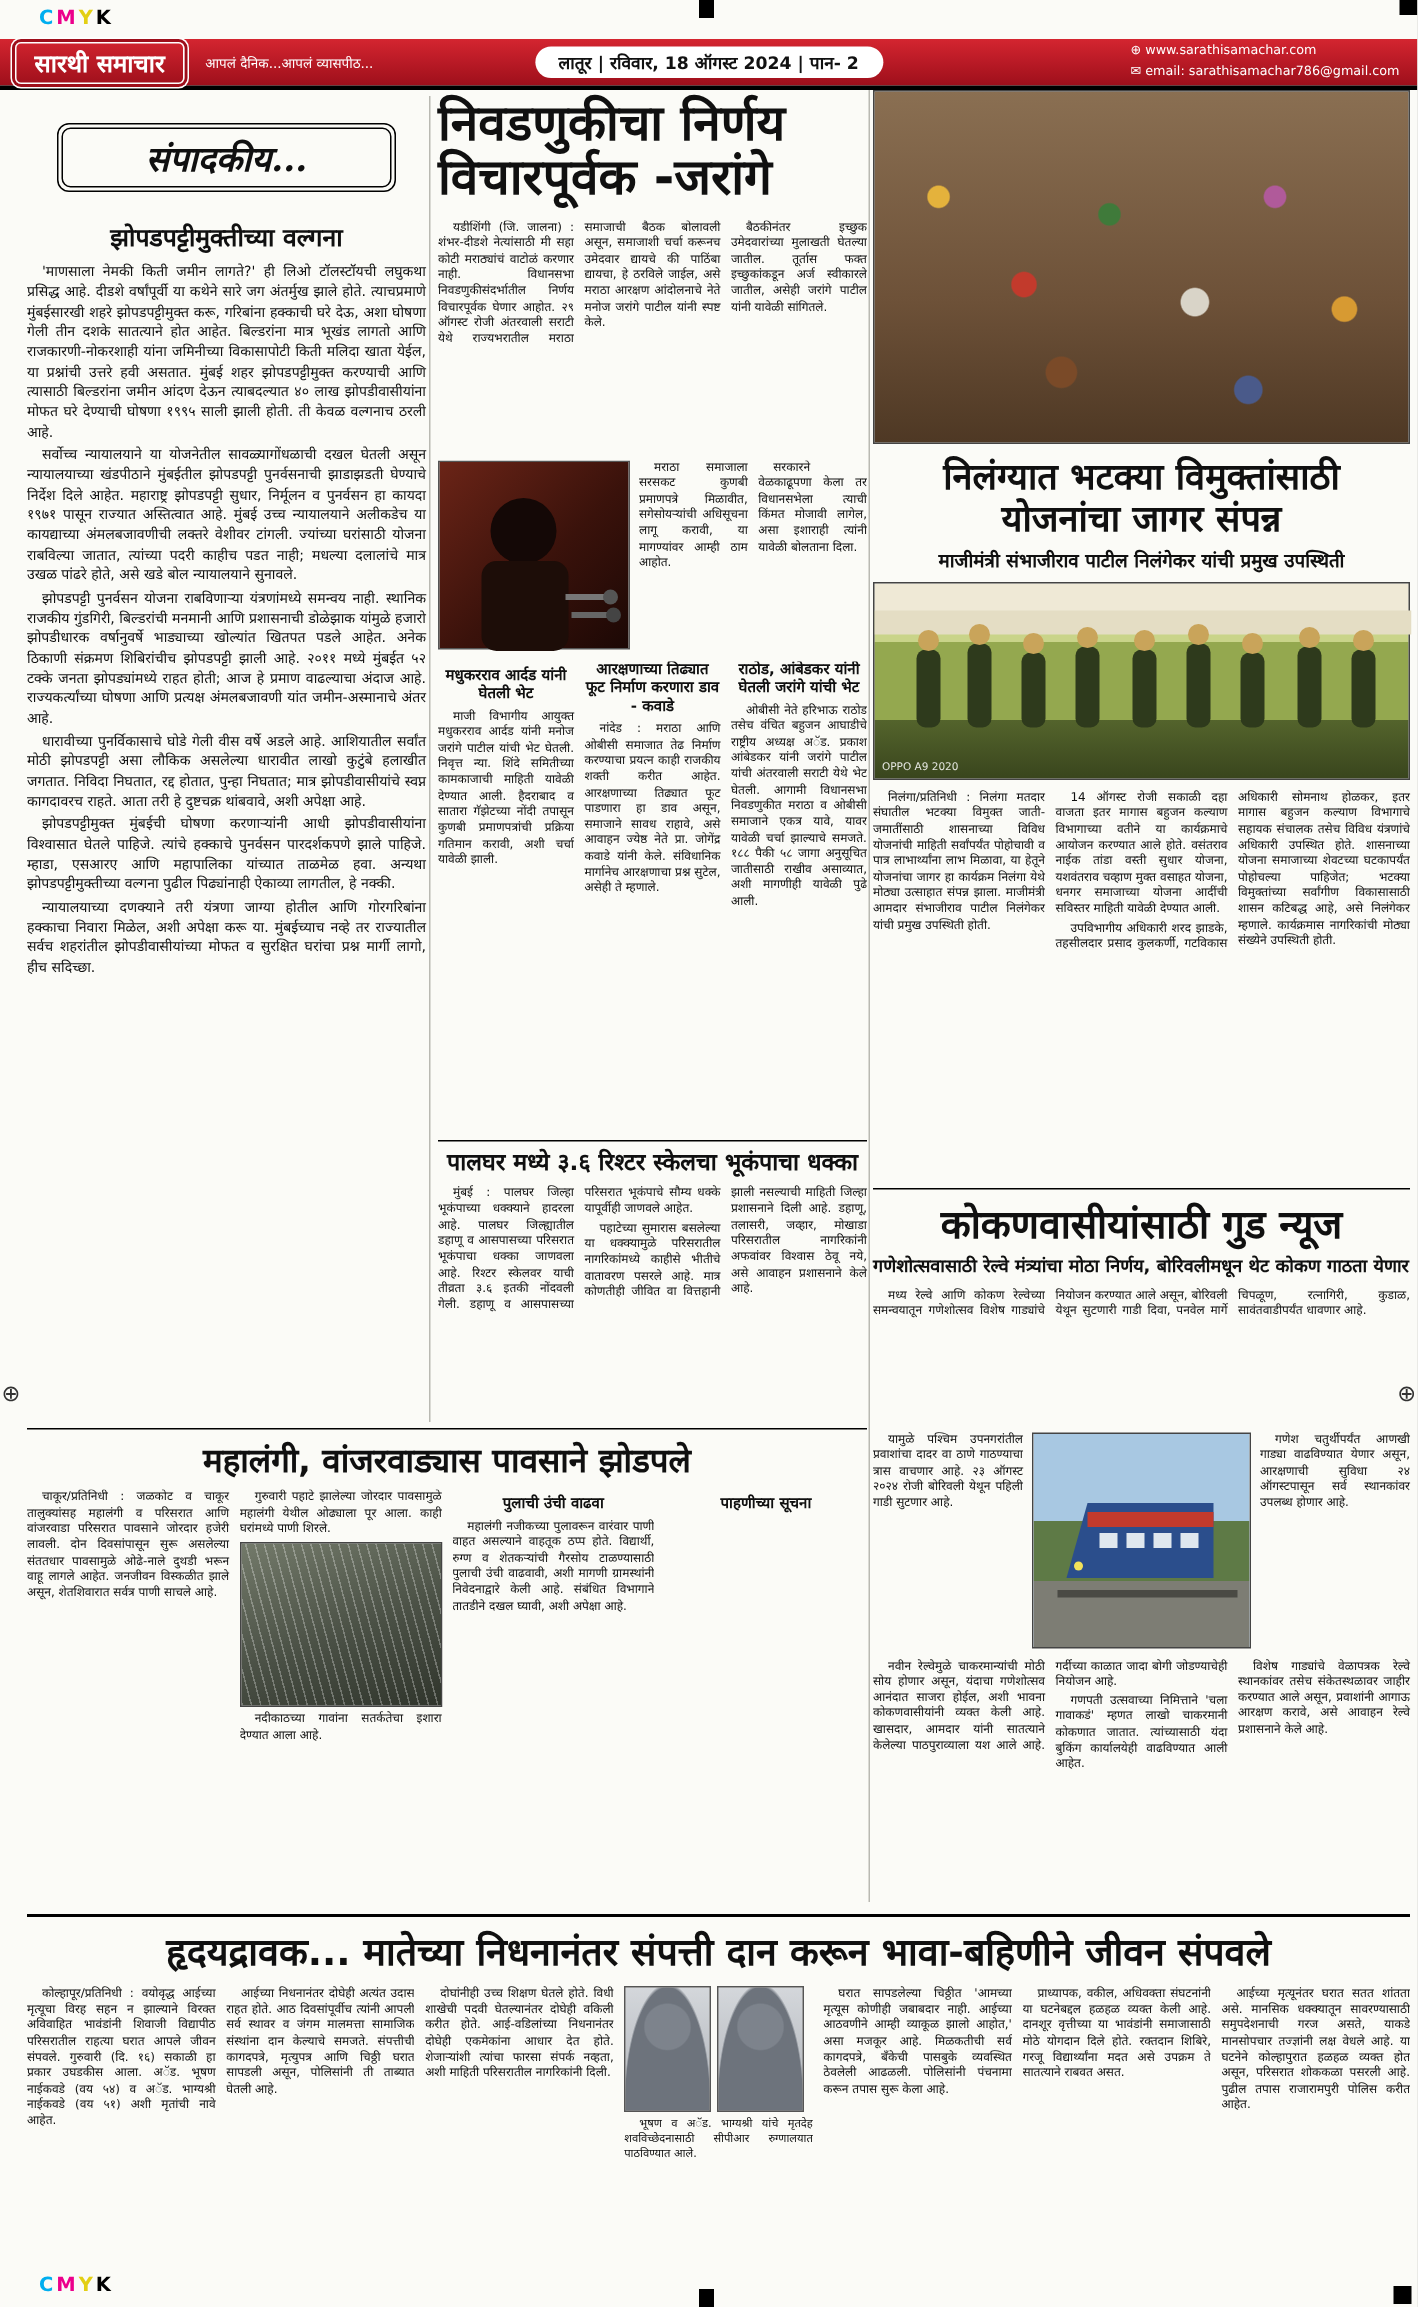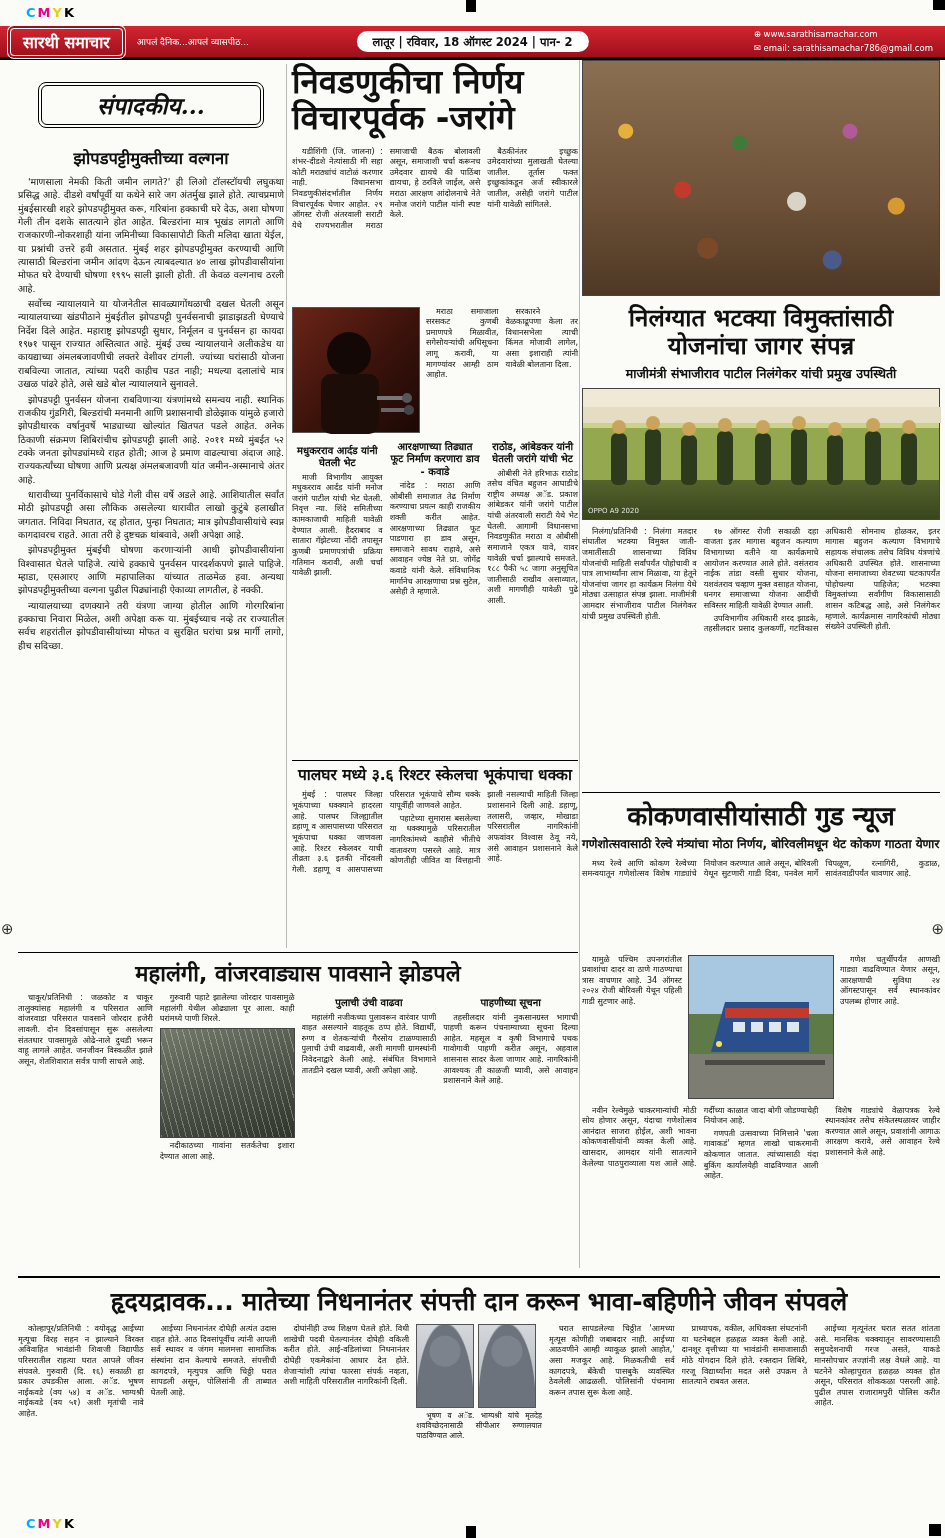--- a/index.html
+++ b/index.html
@@ -198,42 +198,42 @@
             <circle cx="216" cy="34" r="7"></circle>
           <circle cx="252" cy="40" r="7"></circle>
             <circle cx="290" cy="36" r="7"></circle>
             <circle cx="326" cy="38" r="7"></circle>
         </g>
       </svg>
       <span class="watermark">OPPO A9 2020</span>
     </div>
     <div class="nil-text cols-3 body-text">
       <p>निलंगा/प्रतिनिधी : निलंगा मतदार संघातील भटक्या विमुक्त जाती-जमातींसाठी शासनाच्या विविध योजनांची माहिती सर्वांपर्यंत पोहोचावी व पात्र लाभार्थ्यांना लाभ मिळावा, या हेतूने योजनांचा जागर हा कार्यक्रम निलंगा येथे मोठ्या उत्साहात संपन्न झाला. माजीमंत्री आमदार संभाजीराव पाटील निलंगेकर यांची प्रमुख उपस्थिती होती.</p>
-      <p>१७ ऑगस्ट रोजी सकाळी दहा वाजता इतर मागास बहुजन कल्याण विभागाच्या वतीने या कार्यक्रमाचे आयोजन करण्यात आले होते. वसंतराव नाईक तांडा वस्ती सुधार योजना, यशवंतराव चव्हाण मुक्त वसाहत योजना, धनगर समाजाच्या योजना आदींची सविस्तर माहिती यावेळी देण्यात आली.</p>
+      <p>14 ऑगस्ट रोजी सकाळी दहा वाजता इतर मागास बहुजन कल्याण विभागाच्या वतीने या कार्यक्रमाचे आयोजन करण्यात आले होते. वसंतराव नाईक तांडा वस्ती सुधार योजना, यशवंतराव चव्हाण मुक्त वसाहत योजना, धनगर समाजाच्या योजना आदींची सविस्तर माहिती यावेळी देण्यात आली.</p>
       <p>उपविभागीय अधिकारी शरद झाडके, तहसीलदार प्रसाद कुलकर्णी, गटविकास अधिकारी सोमनाथ होळकर, इतर मागास बहुजन कल्याण विभागाचे सहायक संचालक तसेच विविध यंत्रणांचे अधिकारी उपस्थित होते. शासनाच्या योजना समाजाच्या शेवटच्या घटकापर्यंत पोहोचल्या पाहिजेत; भटक्या विमुक्तांच्या सर्वांगीण विकासासाठी शासन कटिबद्ध आहे, असे निलंगेकर म्हणाले. कार्यक्रमास नागरिकांची मोठ्या संख्येने उपस्थिती होती.</p>
     </div>
   </section>
 
   <section class="palghar">
     <h3 class="pal-head">पालघर मध्ये ३.६ रिश्टर स्केलचा भूकंपाचा धक्का</h3>
     <div class="pal-text cols-3 body-text">
       <p>मुंबई : पालघर जिल्हा भूकंपाच्या धक्क्याने हादरला आहे. पालघर जिल्ह्यातील डहाणू व आसपासच्या परिसरात भूकंपाचा धक्का जाणवला आहे. रिश्टर स्केलवर याची तीव्रता ३.६ इतकी नोंदवली गेली. डहाणू व आसपासच्या परिसरात भूकंपाचे सौम्य धक्के यापूर्वीही जाणवले आहेत.</p>
       <p>पहाटेच्या सुमारास बसलेल्या या धक्क्यामुळे परिसरातील नागरिकांमध्ये काहीसे भीतीचे वातावरण पसरले आहे. मात्र कोणतीही जीवित वा वित्तहानी झाली नसल्याची माहिती जिल्हा प्रशासनाने दिली आहे. डहाणू, तलासरी, जव्हार, मोखाडा परिसरातील नागरिकांनी अफवांवर विश्वास ठेवू नये, असे आवाहन प्रशासनाने केले आहे.</p>
     </div>
   </section>
 
   <section class="konkan">
     <h2 class="kon-head">कोकणवासीयांसाठी गुड न्यूज</h2>
     <div class="kon-sub">गणेशोत्सवासाठी रेल्वे मंत्र्यांचा मोठा निर्णय, बोरिवलीमधून थेट कोकण गाठता येणार</div>
     <div class="kon-seg1 cols-3 body-text">
       <p>मध्य रेल्वे आणि कोकण रेल्वेच्या समन्वयातून गणेशोत्सव विशेष गाड्यांचे नियोजन करण्यात आले असून, बोरिवली येथून सुटणारी गाडी दिवा, पनवेल मार्गे चिपळूण, रत्नागिरी, कुडाळ, सावंतवाडीपर्यंत धावणार आहे.</p>
     </div>
     <div class="kon-seg2">
       <div class="kon-col body-text">
-        <p>यामुळे पश्चिम उपनगरांतील प्रवाशांचा दादर वा ठाणे गाठण्याचा त्रास वाचणार आहे. 34 ऑगस्ट २०२४ रोजी बोरिवली येथून पहिली गाडी सुटणार आहे.</p>
+        <p>यामुळे पश्चिम उपनगरांतील प्रवाशांचा दादर वा ठाणे गाठण्याचा त्रास वाचणार आहे. २३ ऑगस्ट २०२४ रोजी बोरिवली येथून पहिली गाडी सुटणार आहे.</p>
       </div>
       <div class="train-photo">
         <svg width="144" height="142" viewBox="0 0 144 142">
           <rect width="144" height="142" fill="#a8c8e2"></rect>
           <rect y="58" width="144" height="40" fill="#5e7a46"></rect>
           <rect y="98" width="144" height="44" fill="#7d7d74"></rect>
           <rect x="16" y="104" width="120" height="5" fill="#4a4a44"></rect>
           <polygon points="22,96 36,46 120,46 120,96" fill="#2b4e8c"></polygon>
           <rect x="36" y="52" width="84" height="10" fill="#c23a2c"></rect>
           <rect x="44" y="66" width="12" height="10" fill="#dfe7ee"></rect>
@@ -264,21 +264,20 @@
         <p>गुरुवारी पहाटे झालेल्या जोरदार पावसामुळे महालंगी येथील ओढ्याला पूर आला. काही घरांमध्ये पाणी शिरले.</p>
         <div class="rain-photo"></div>
         <p>नदीकाठच्या गावांना सतर्कतेचा इशारा देण्यात आला आहे.</p>
       </div>
       <div class="mah-col">
         <h4 class="crosshead">पुलाची उंची वाढवा</h4>
         <p>महालंगी नजीकच्या पुलावरून वारंवार पाणी वाहत असल्याने वाहतूक ठप्प होते. विद्यार्थी, रुग्ण व शेतकऱ्यांची गैरसोय टाळण्यासाठी पुलाची उंची वाढवावी, अशी मागणी ग्रामस्थांनी निवेदनाद्वारे केली आहे. संबंधित विभागाने तातडीने दखल घ्यावी, अशी अपेक्षा आहे.</p>
       </div>
       <div class="mah-col">
         <h4 class="crosshead">पाहणीच्या सूचना</h4>
-        <p>तहसीलदार यांनी नुकसानग्रस्त भागाची पाहणी करून पंचनाम्याच्या सूचना दिल्या आहेत. महसूल व कृषी विभागाचे पथक गावोगावी पाहणी करीत असून, अहवाल शासनास सादर केला जाणार आहे. नागरिकांनी आवश्यक ती काळजी घ्यावी, असे आवाहन प्रशासनाने केले आहे.</p>
       </div>
     </div>
   </section>
 
   <section class="bottom-art">
     <h2 class="bot-head">हृदयद्रावक... मातेच्या निधनानंतर संपत्ती दान करून भावा-बहिणीने जीवन संपवले</h2>
     <div class="bot-cols body-text">
       <div class="bot-col">
         <p>कोल्हापूर/प्रतिनिधी : वयोवृद्ध आईच्या मृत्यूचा विरह सहन न झाल्याने विरक्त अविवाहित भावंडांनी शिवाजी विद्यापीठ परिसरातील राहत्या घरात आपले जीवन संपवले. गुरुवारी (दि. १६) सकाळी हा प्रकार उघडकीस आला. अॅड. भूषण नाईकवडे (वय ५४) व अॅड. भाग्यश्री नाईकवडे (वय ५१) अशी मृतांची नावे आहेत.</p>
       </div>

